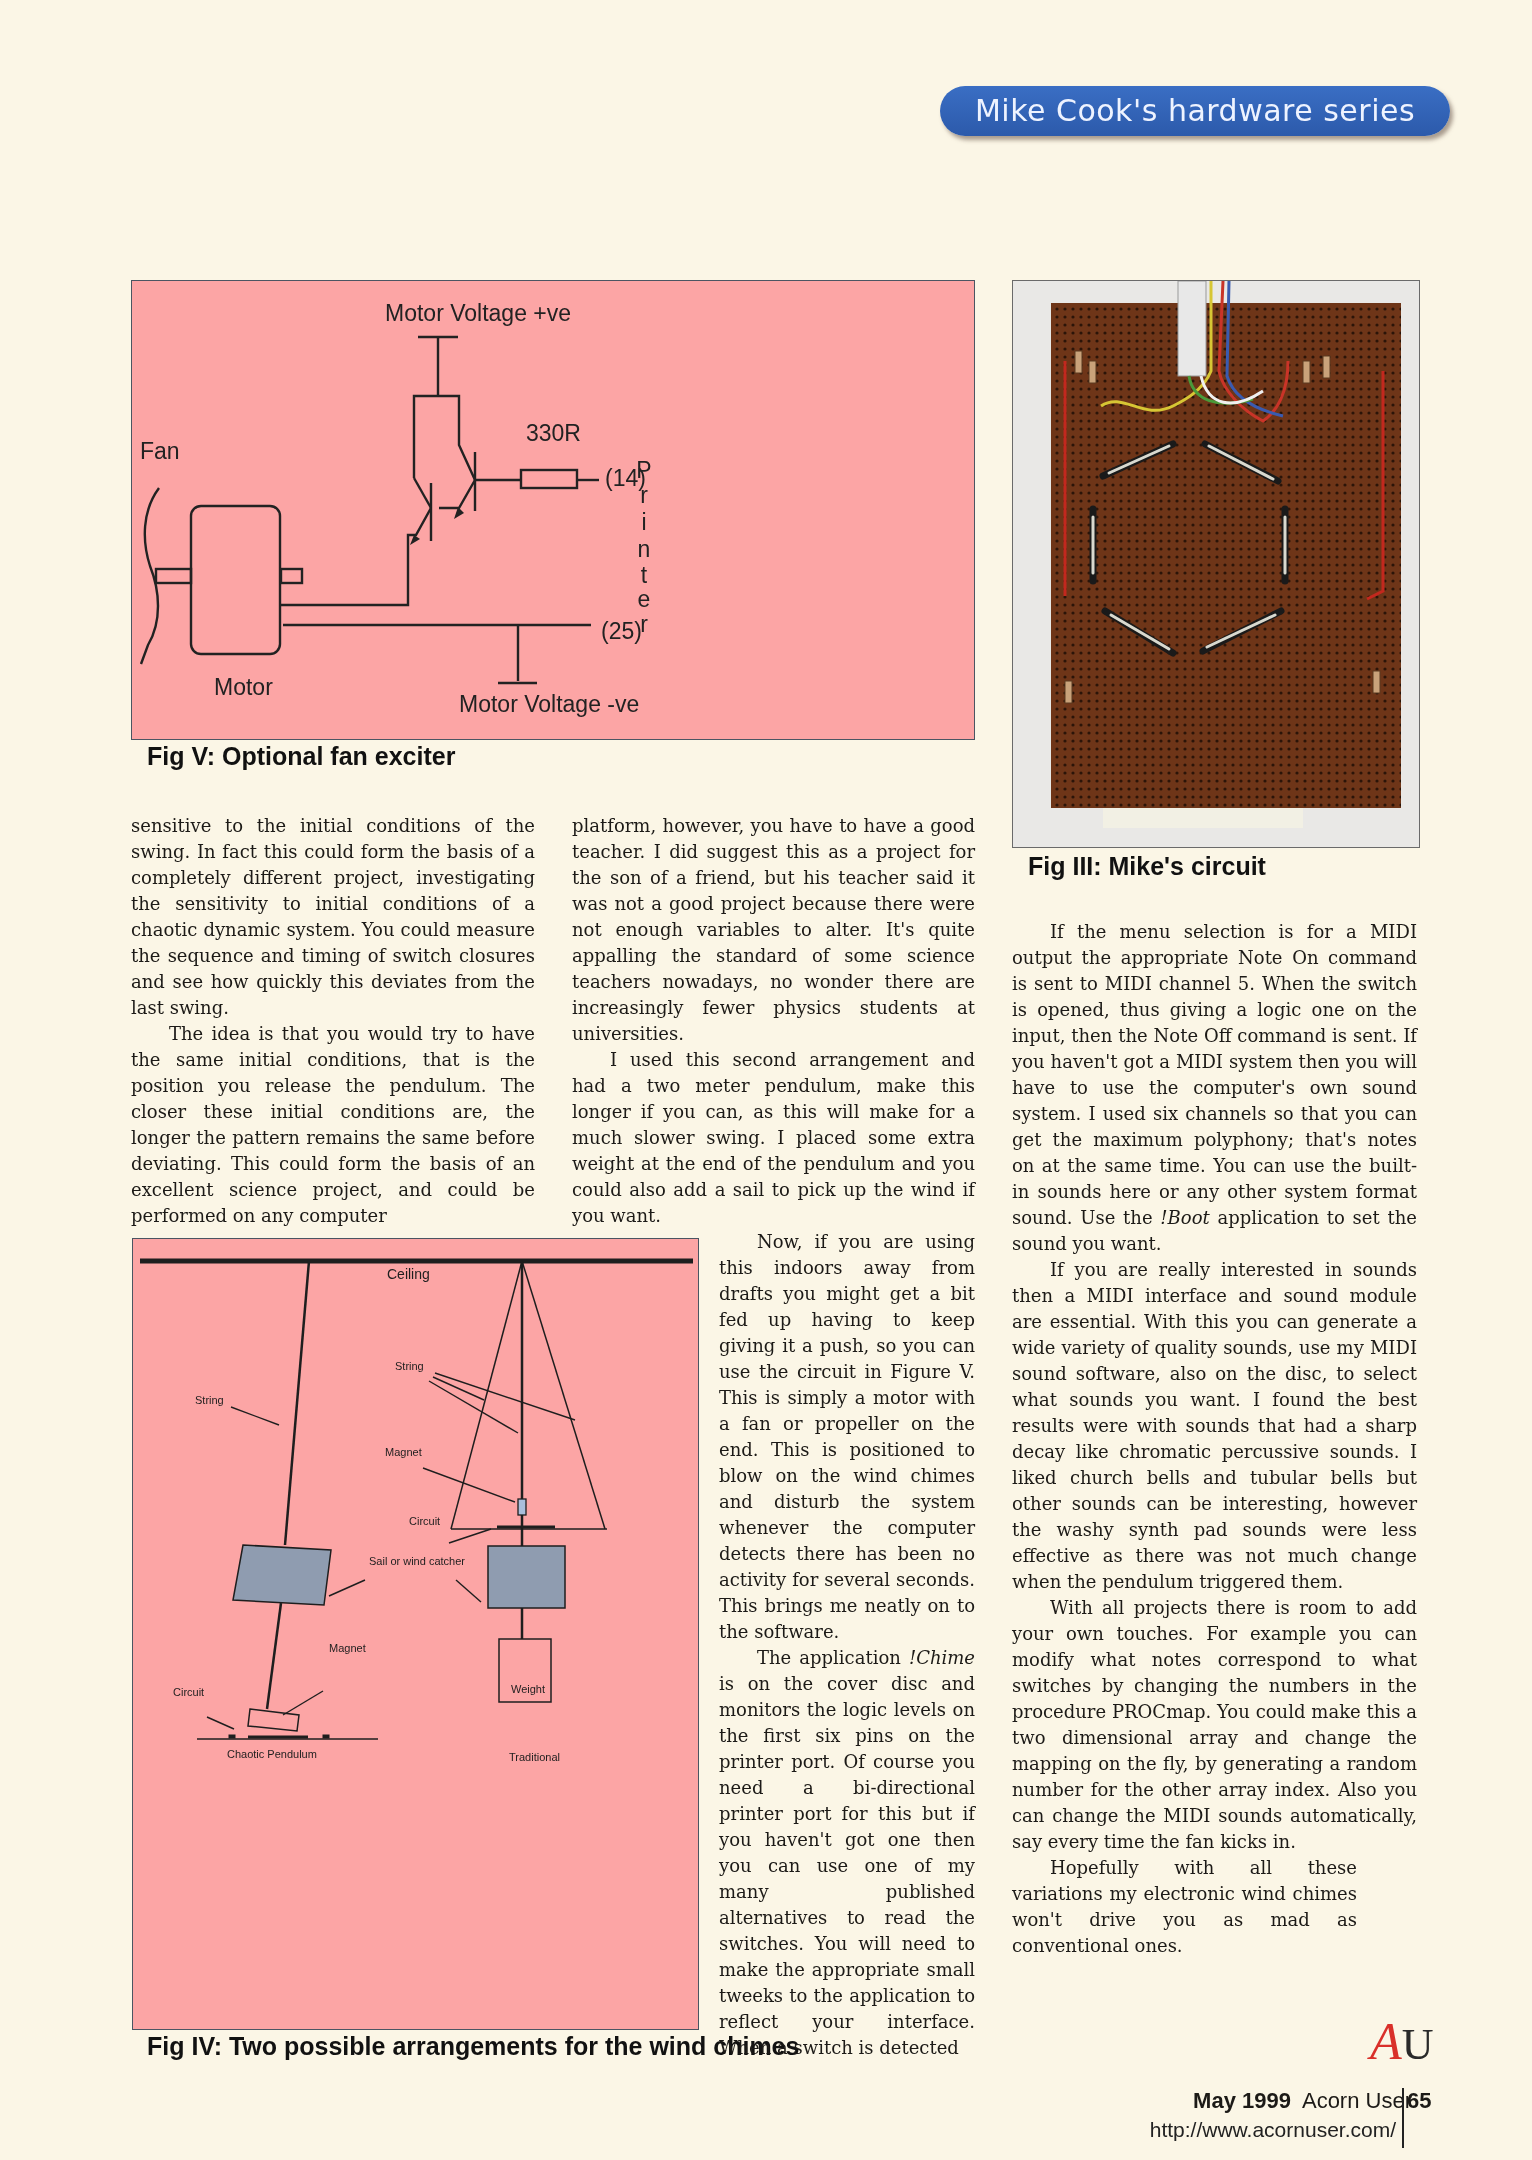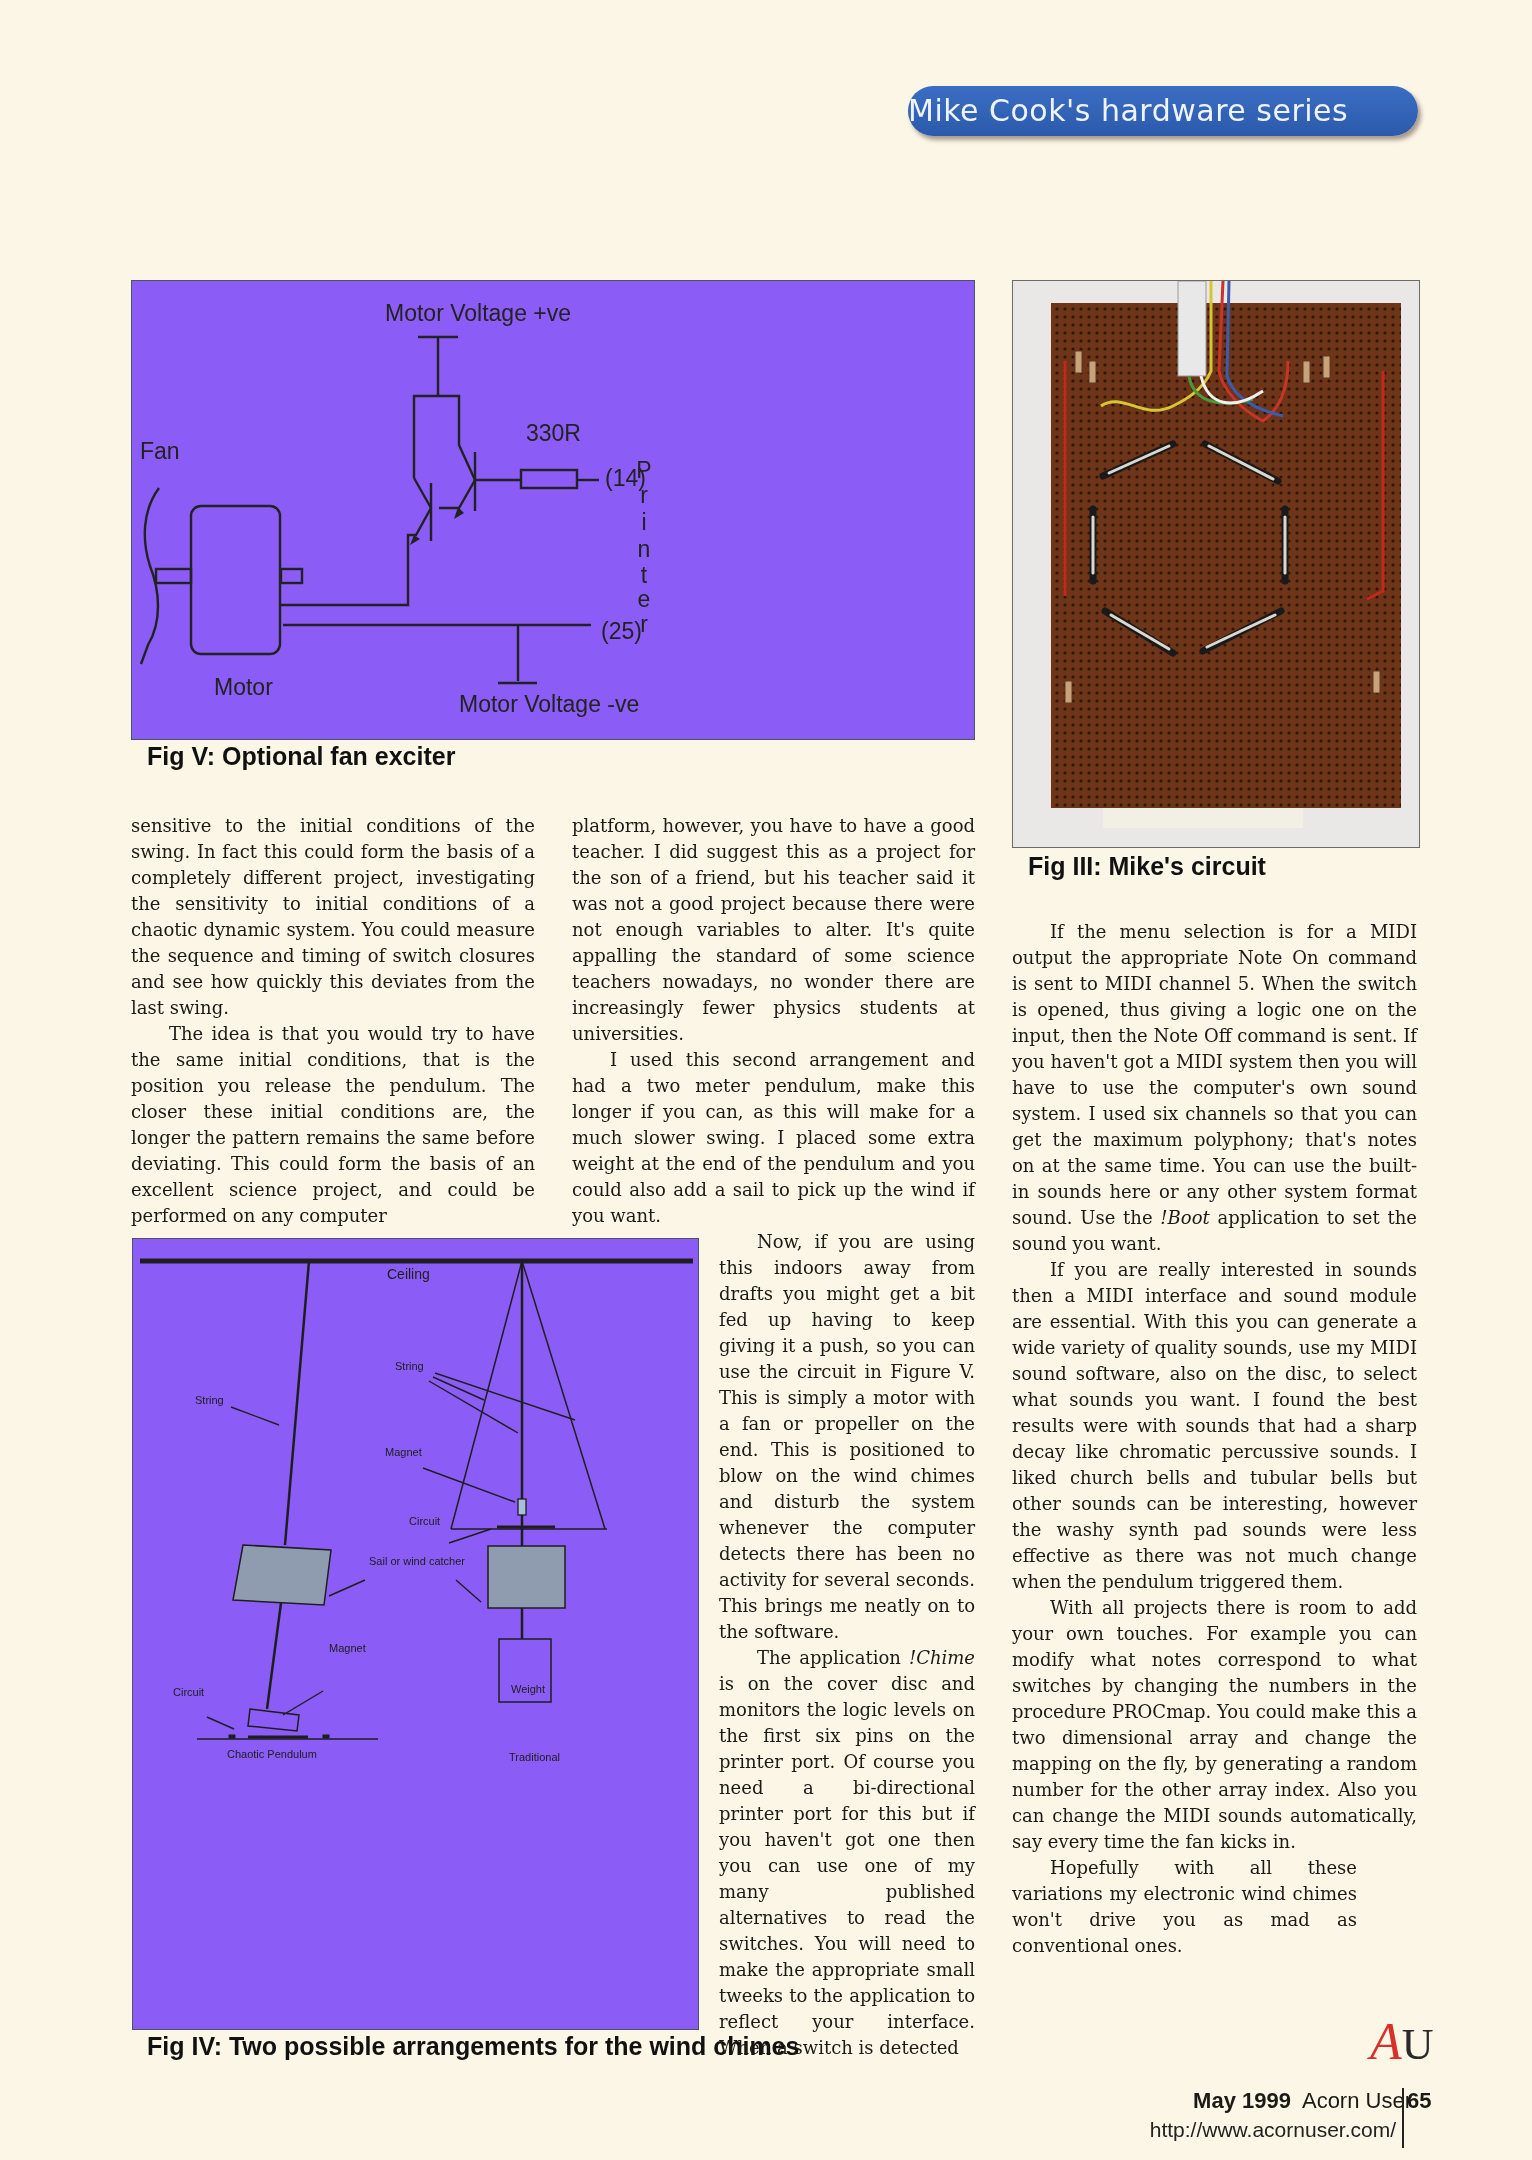--- a/index.html
+++ b/index.html
@@ -1,19 +1,19 @@
 <!DOCTYPE html>
 <html><head>
 <meta charset="utf-8">
 <style>
   html,body{margin:0;padding:0;}
   body{width:1532px;height:2160px;background:#fbf6e6;position:relative;overflow:hidden;font-family:"DejaVu Serif","Liberation Serif",serif;color:#1c1a17;}
   .abs{position:absolute;}
-  .series-pill{left:908px;top:86px;width:510px;height:50px;border-radius:26px;background:linear-gradient(#3a6ec4,#2c5aab);box-shadow:3px 4px 4px rgba(100,80,70,.55);color:#eef3ff;font-family:"DejaVu Sans","Liberation Sans",sans-serif;font-size:30px;line-height:50px;text-align:left;letter-spacing:.5px;}
-  .fig{background:#8b5cf6;border:1px solid #4b5562;}
+  .series-pill{left:940px;top:86px;width:510px;height:50px;border-radius:26px;background:linear-gradient(#3a6ec4,#2c5aab);box-shadow:3px 4px 4px rgba(100,80,70,.55);color:#eef3ff;font-family:"DejaVu Sans","Liberation Sans",sans-serif;font-size:30px;line-height:50px;text-align:center;letter-spacing:.5px;}
+  .fig{background:#fca5a5;border:1px solid #4b5562;}
   .caption{font-family:"Liberation Sans","DejaVu Sans",sans-serif;font-weight:bold;font-size:25px;color:#111;margin-left:16px;}
   .col{font-size:18px;line-height:26px;text-align:justify;margin-top:21px;}
   .col p{margin:0;text-indent:0;}
   .col p.ind{text-indent:38px;}
   .col p.ind2{text-indent:38px;}
   svg text{font-family:"Liberation Sans","DejaVu Sans",sans-serif;}
   .au-logo{font-family:"Liberation Serif","DejaVu Serif",serif;font-size:44px;line-height:44px;}
   .footer{font-family:"Liberation Sans","DejaVu Sans",sans-serif;}
 </style>
 </head>

